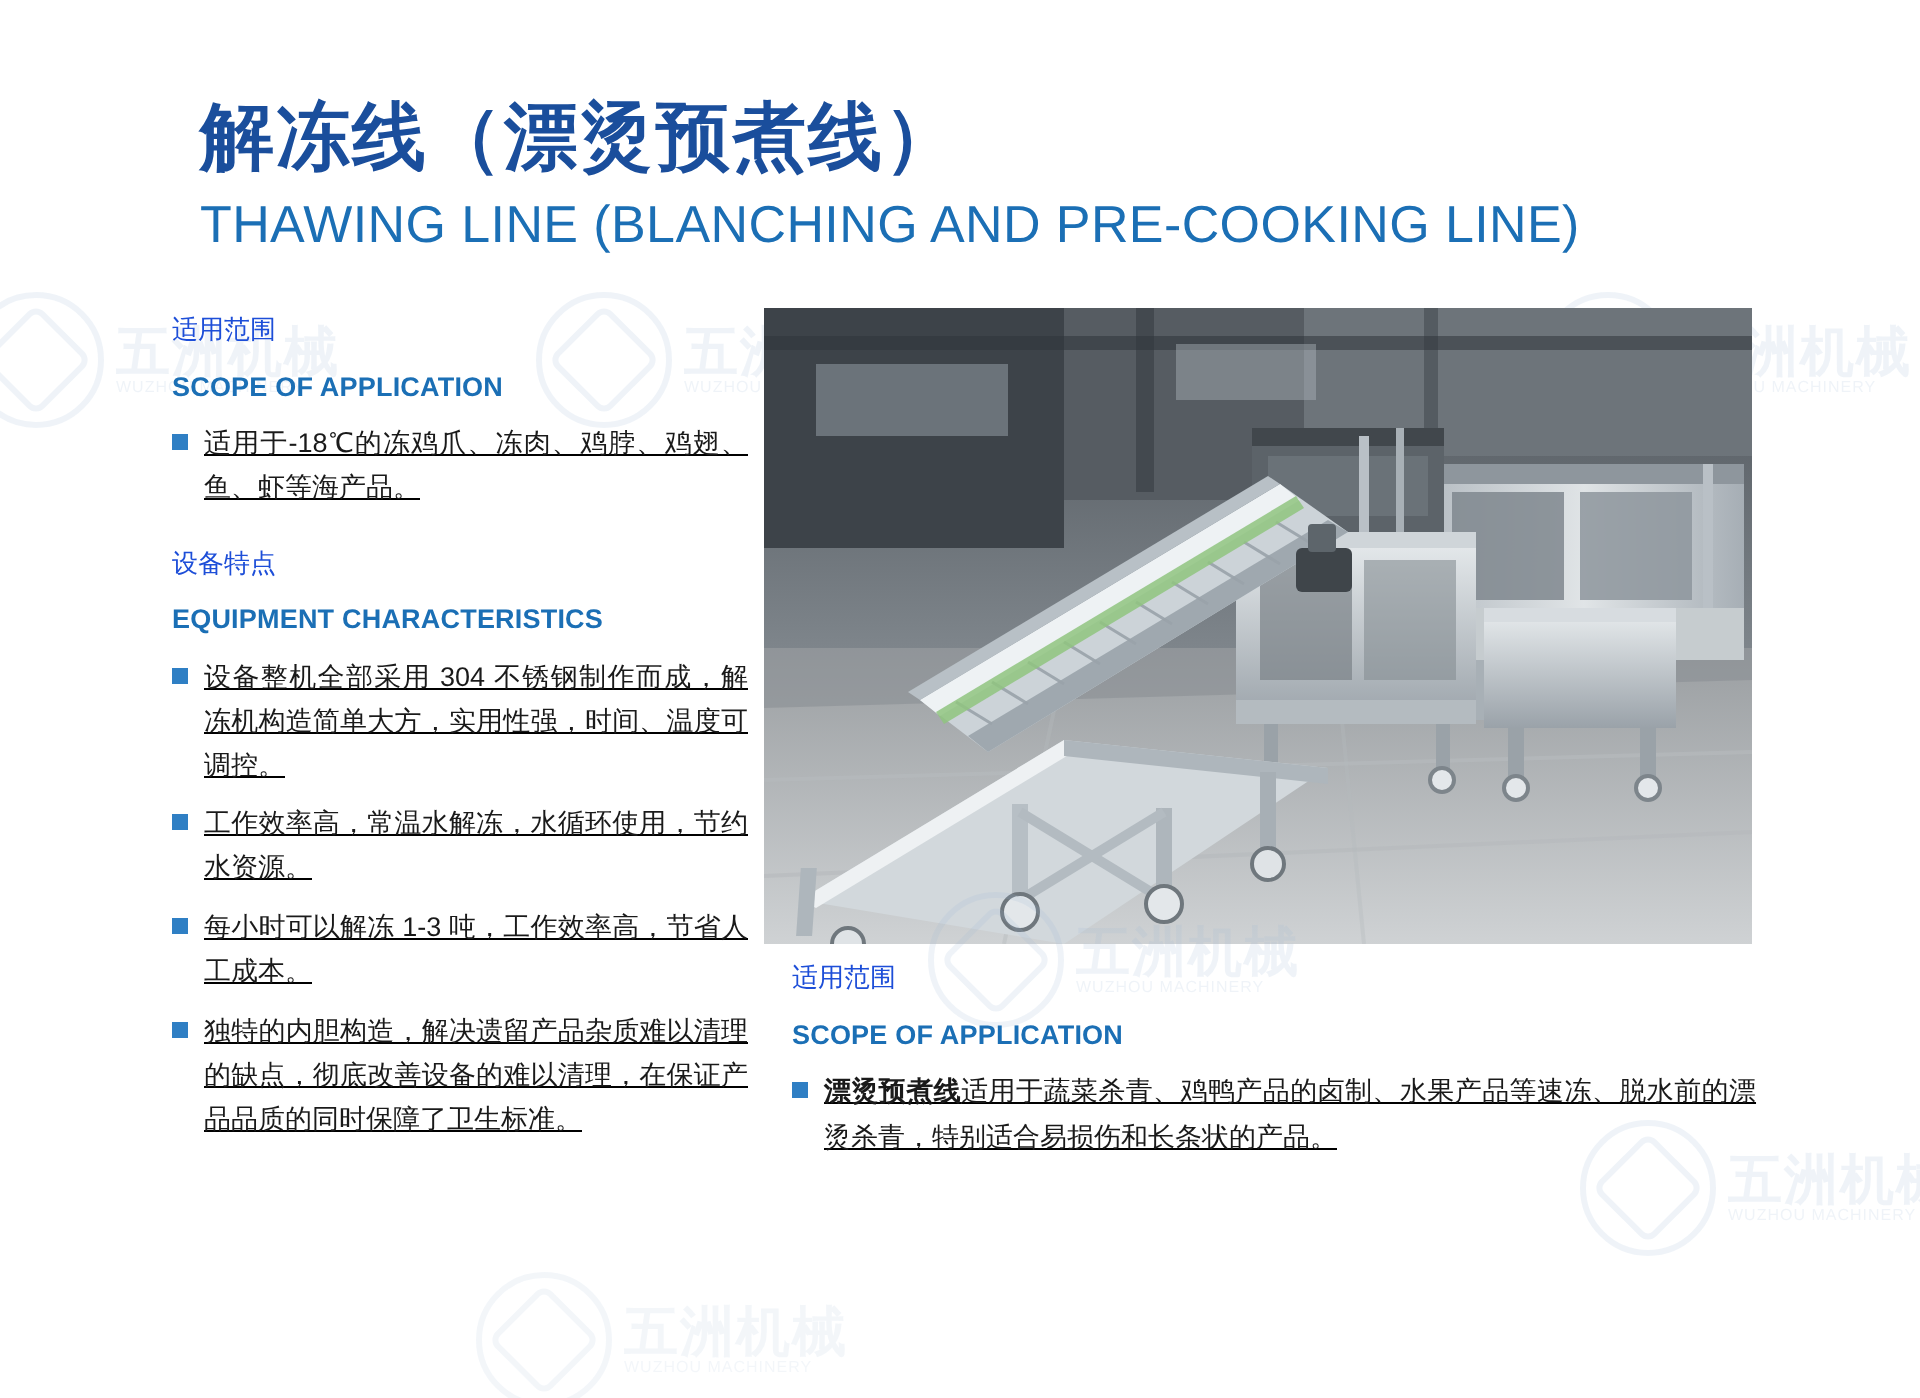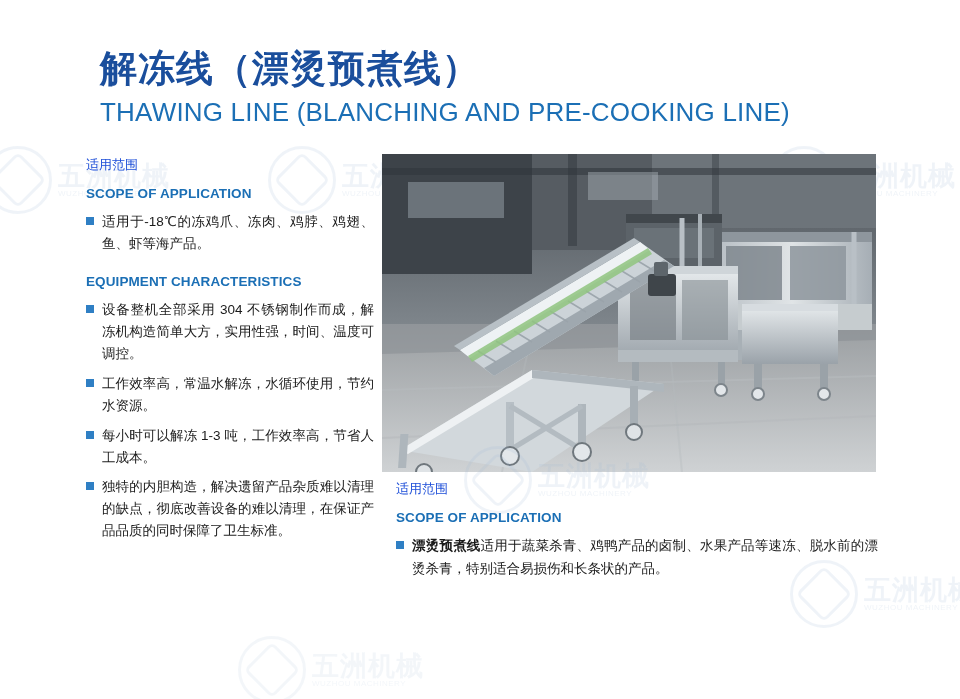--- a/index.html
+++ b/index.html
@@ -117,20 +117,21 @@
     font-weight: bold;
     color: #1b6fb5;
     margin: 11px 0 0 0;
     line-height: 1.3;
     letter-spacing: 0.1px;
   }
   .bullets {
     list-style: none;
     margin: 9px 0 0 0;
     padding: 0;
+    text-decoration: underline;
   }
   .bullets li {
     position: relative;
     padding-left: 16px;
     margin-bottom: 8px;
     font-size: 13.5px;
     line-height: 1.62;
     color: #1a1a1a;
     text-align: justify;
   }
@@ -214,20 +215,21 @@
 
     <div>
       <p class="sec-heading-cn">适用范围</p>
       <p class="sec-heading-en">SCOPE OF APPLICATION</p>
       <ul class="bullets">
         <li>适用于-18℃的冻鸡爪、冻肉、鸡脖、鸡翅、鱼、虾等海产品。</li>
       </ul>
     </div>
 
     <div class="gap-block">
+      <p class="sec-heading-cn">设备特点</p>
       <p class="sec-heading-en">EQUIPMENT CHARACTERISTICS</p>
       <ul class="bullets">
         <li>设备整机全部采用 304 不锈钢制作而成，解冻机构造简单大方，实用性强，时间、温度可调控。</li>
         <li>工作效率高，常温水解冻，水循环使用，节约水资源。</li>
         <li>每小时可以解冻 1-3 吨，工作效率高，节省人工成本。</li>
         <li>独特的内胆构造，解决遗留产品杂质难以清理的缺点，彻底改善设备的难以清理，在保证产品品质的同时保障了卫生标准。</li>
       </ul>
     </div>
 
   </div>

